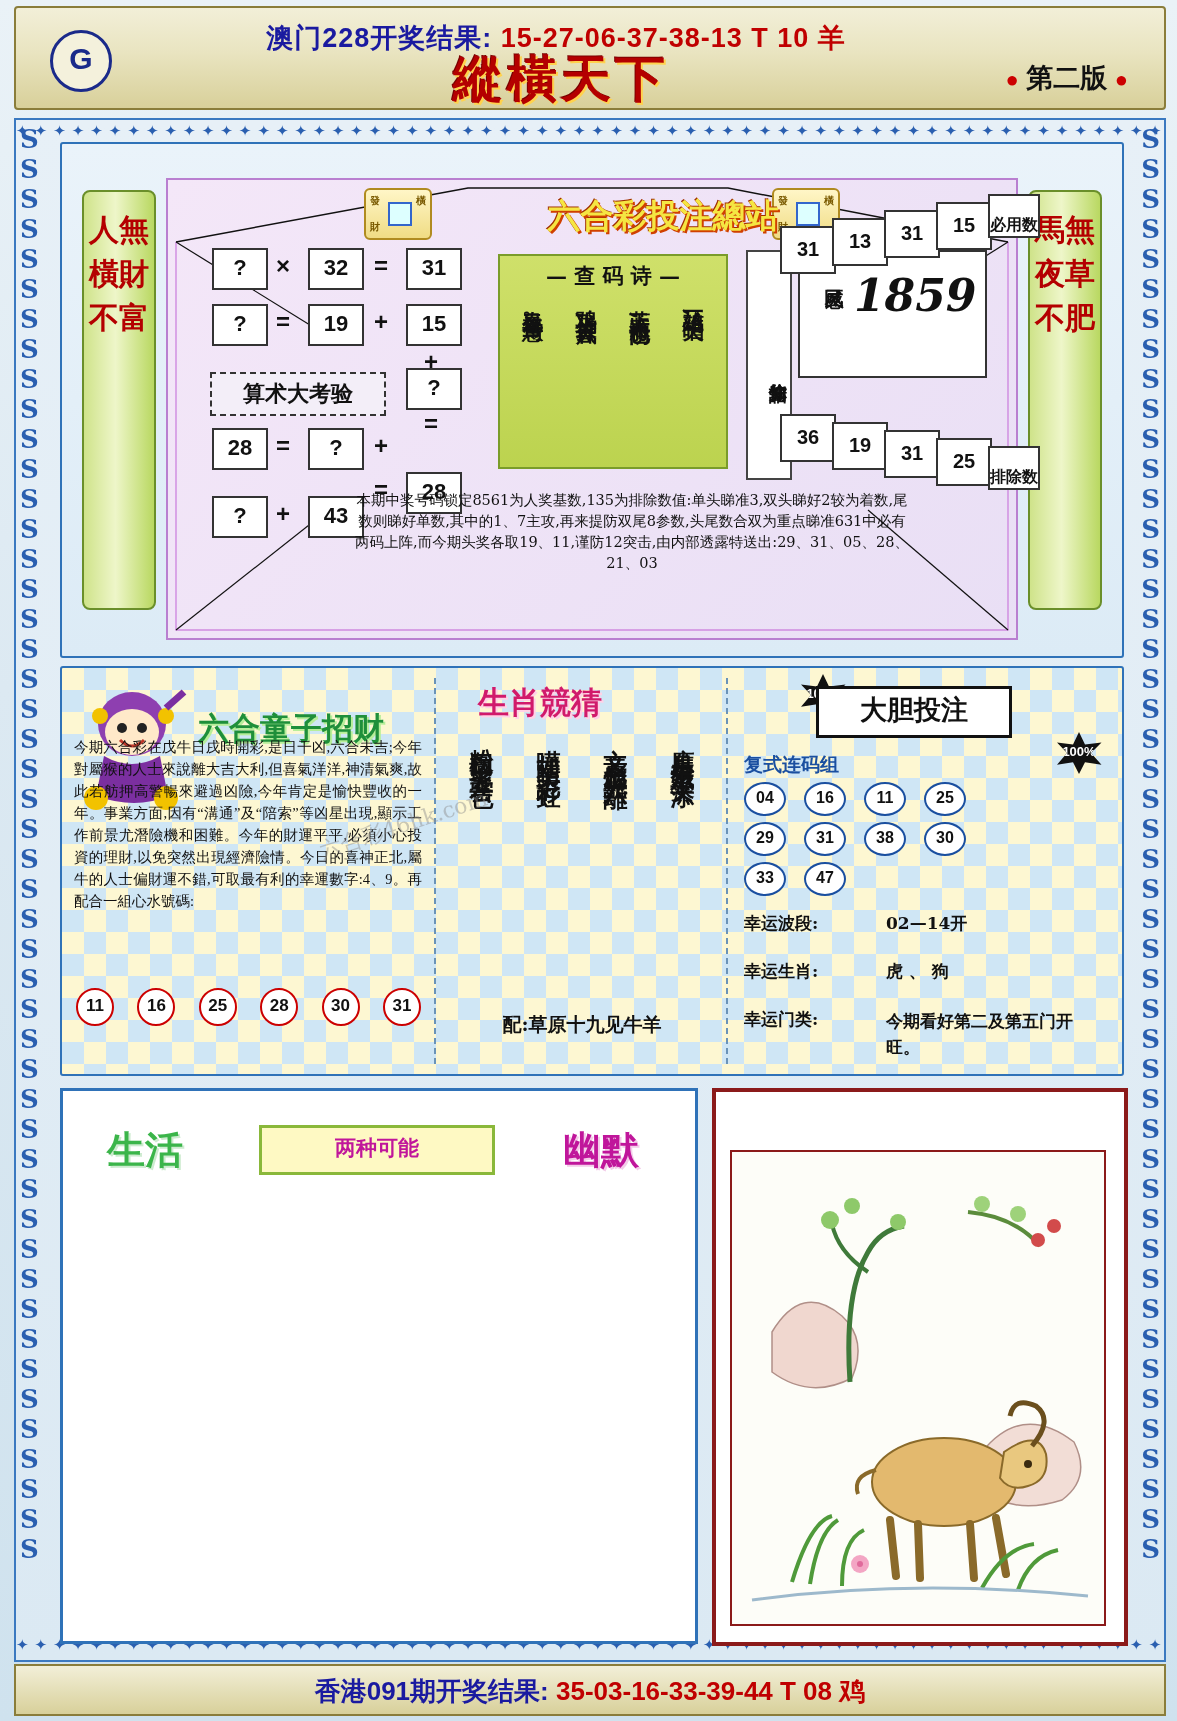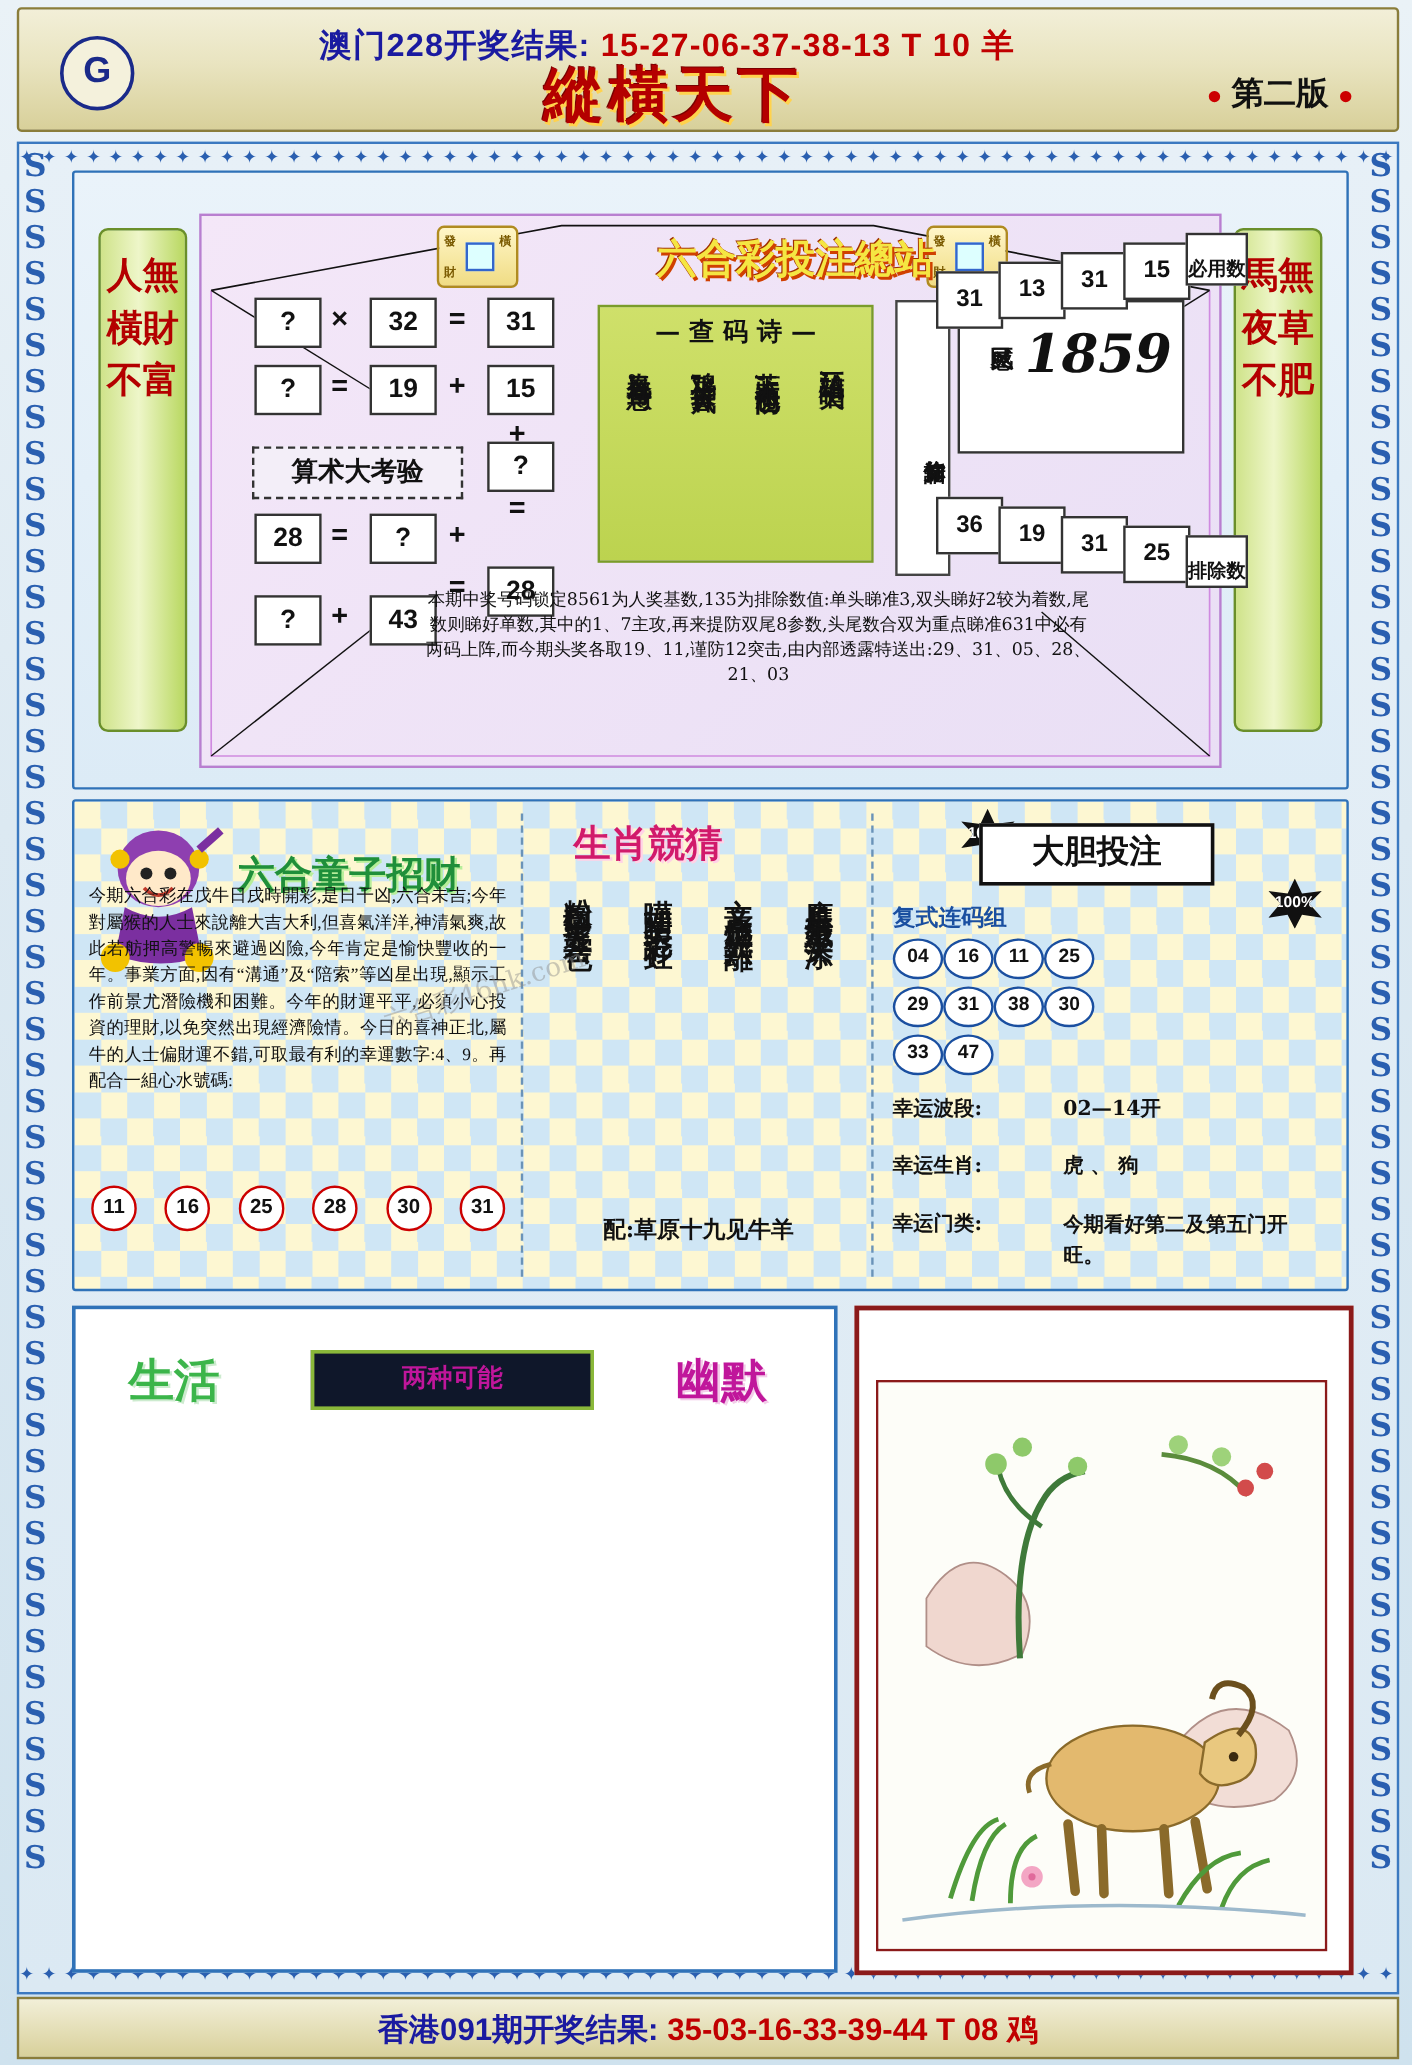--- a/index.html
+++ b/index.html
@@ -127,35 +127,35 @@
      font-weight:bold;color:#111;font-family:"DejaVu Serif",serif;}
 
   .bigbet{position:absolute;left:90px;top:18px;width:190px;height:46px;border:3px solid #111;
      background:#fff;text-align:center;line-height:42px;font-size:27px;font-weight:bold;color:#111;
      font-family:"DejaVu Serif",serif;}
   .star{position:absolute;width:50px;height:42px;background:#111;color:#fff;font-size:13px;
      font-weight:bold;text-align:center;line-height:40px;
      clip-path:polygon(50% 0,62% 30%,95% 25%,74% 50%,95% 78%,62% 72%,50% 100%,38% 72%,6% 78%,26% 50%,6% 25%,38% 30%);}
   .s1{left:72px;top:6px;} .s2{right:18px;top:64px;}
   .fh{position:absolute;font-size:19px;font-weight:bold;color:#1a4fa0;font-family:"DejaVu Serif",serif;}
-  .nrow{position:absolute;display:flex;}
+  .nrow{position:absolute;display:flex;gap:18px;}
   .nball{width:38px;height:30px;border-radius:50%;border:2px solid #1a4fa0;background:#fff;
      text-align:center;line-height:28px;font-size:16px;font-weight:bold;color:#111;}
   .luck{position:absolute;font-size:17px;font-weight:bold;color:#111;font-family:"DejaVu Serif",serif;}
 
   
   .sec3{position:absolute;left:0;top:946px;width:1060px;height:550px;}
   .humor{position:absolute;left:0;top:0;width:632px;height:550px;border:3px solid #2f72b8;
      background:#fff;}
   .h1{position:absolute;left:44px;top:34px;font-size:38px;font-weight:bold;color:#3bb54a;
      font-family:"DejaVu Serif",serif;text-shadow:2px 2px 0 #cdebcf;}
   .h2{position:absolute;left:500px;top:34px;font-size:38px;font-weight:bold;color:#c0169b;
      font-family:"DejaVu Serif",serif;text-shadow:2px 2px 0 #f3cde9;}
   .subbox{position:absolute;left:196px;top:34px;width:230px;height:44px;border:3px solid #8ab83a;
-     background:#0f172a;text-align:center;line-height:40px;font-size:21px;font-weight:bold;color:#c0169b;
+     background:#fef9c3;text-align:center;line-height:40px;font-size:21px;font-weight:bold;color:#c0169b;
      font-family:"DejaVu Serif",serif;}
   .story{position:absolute;left:34px;top:108px;width:566px;font-size:19px;line-height:47px;
      color:#111;text-align:justify;font-family:"DejaVu Serif",serif;}
 
   .pic{position:absolute;left:652px;top:0;width:408px;height:550px;border:4px solid #8b1a1a;
      background:#fff;}
   .pictitle{position:absolute;left:10px;top:8px;width:380px;height:40px;
      background:linear-gradient(90deg,#dff0cf,#eaf7da);border:1px solid #9ab27a;
      text-align:center;line-height:38px;font-size:26px;font-weight:bold;color:#1a6fc0;
      font-family:"DejaVu Serif",serif;letter-spacing:6px;}

